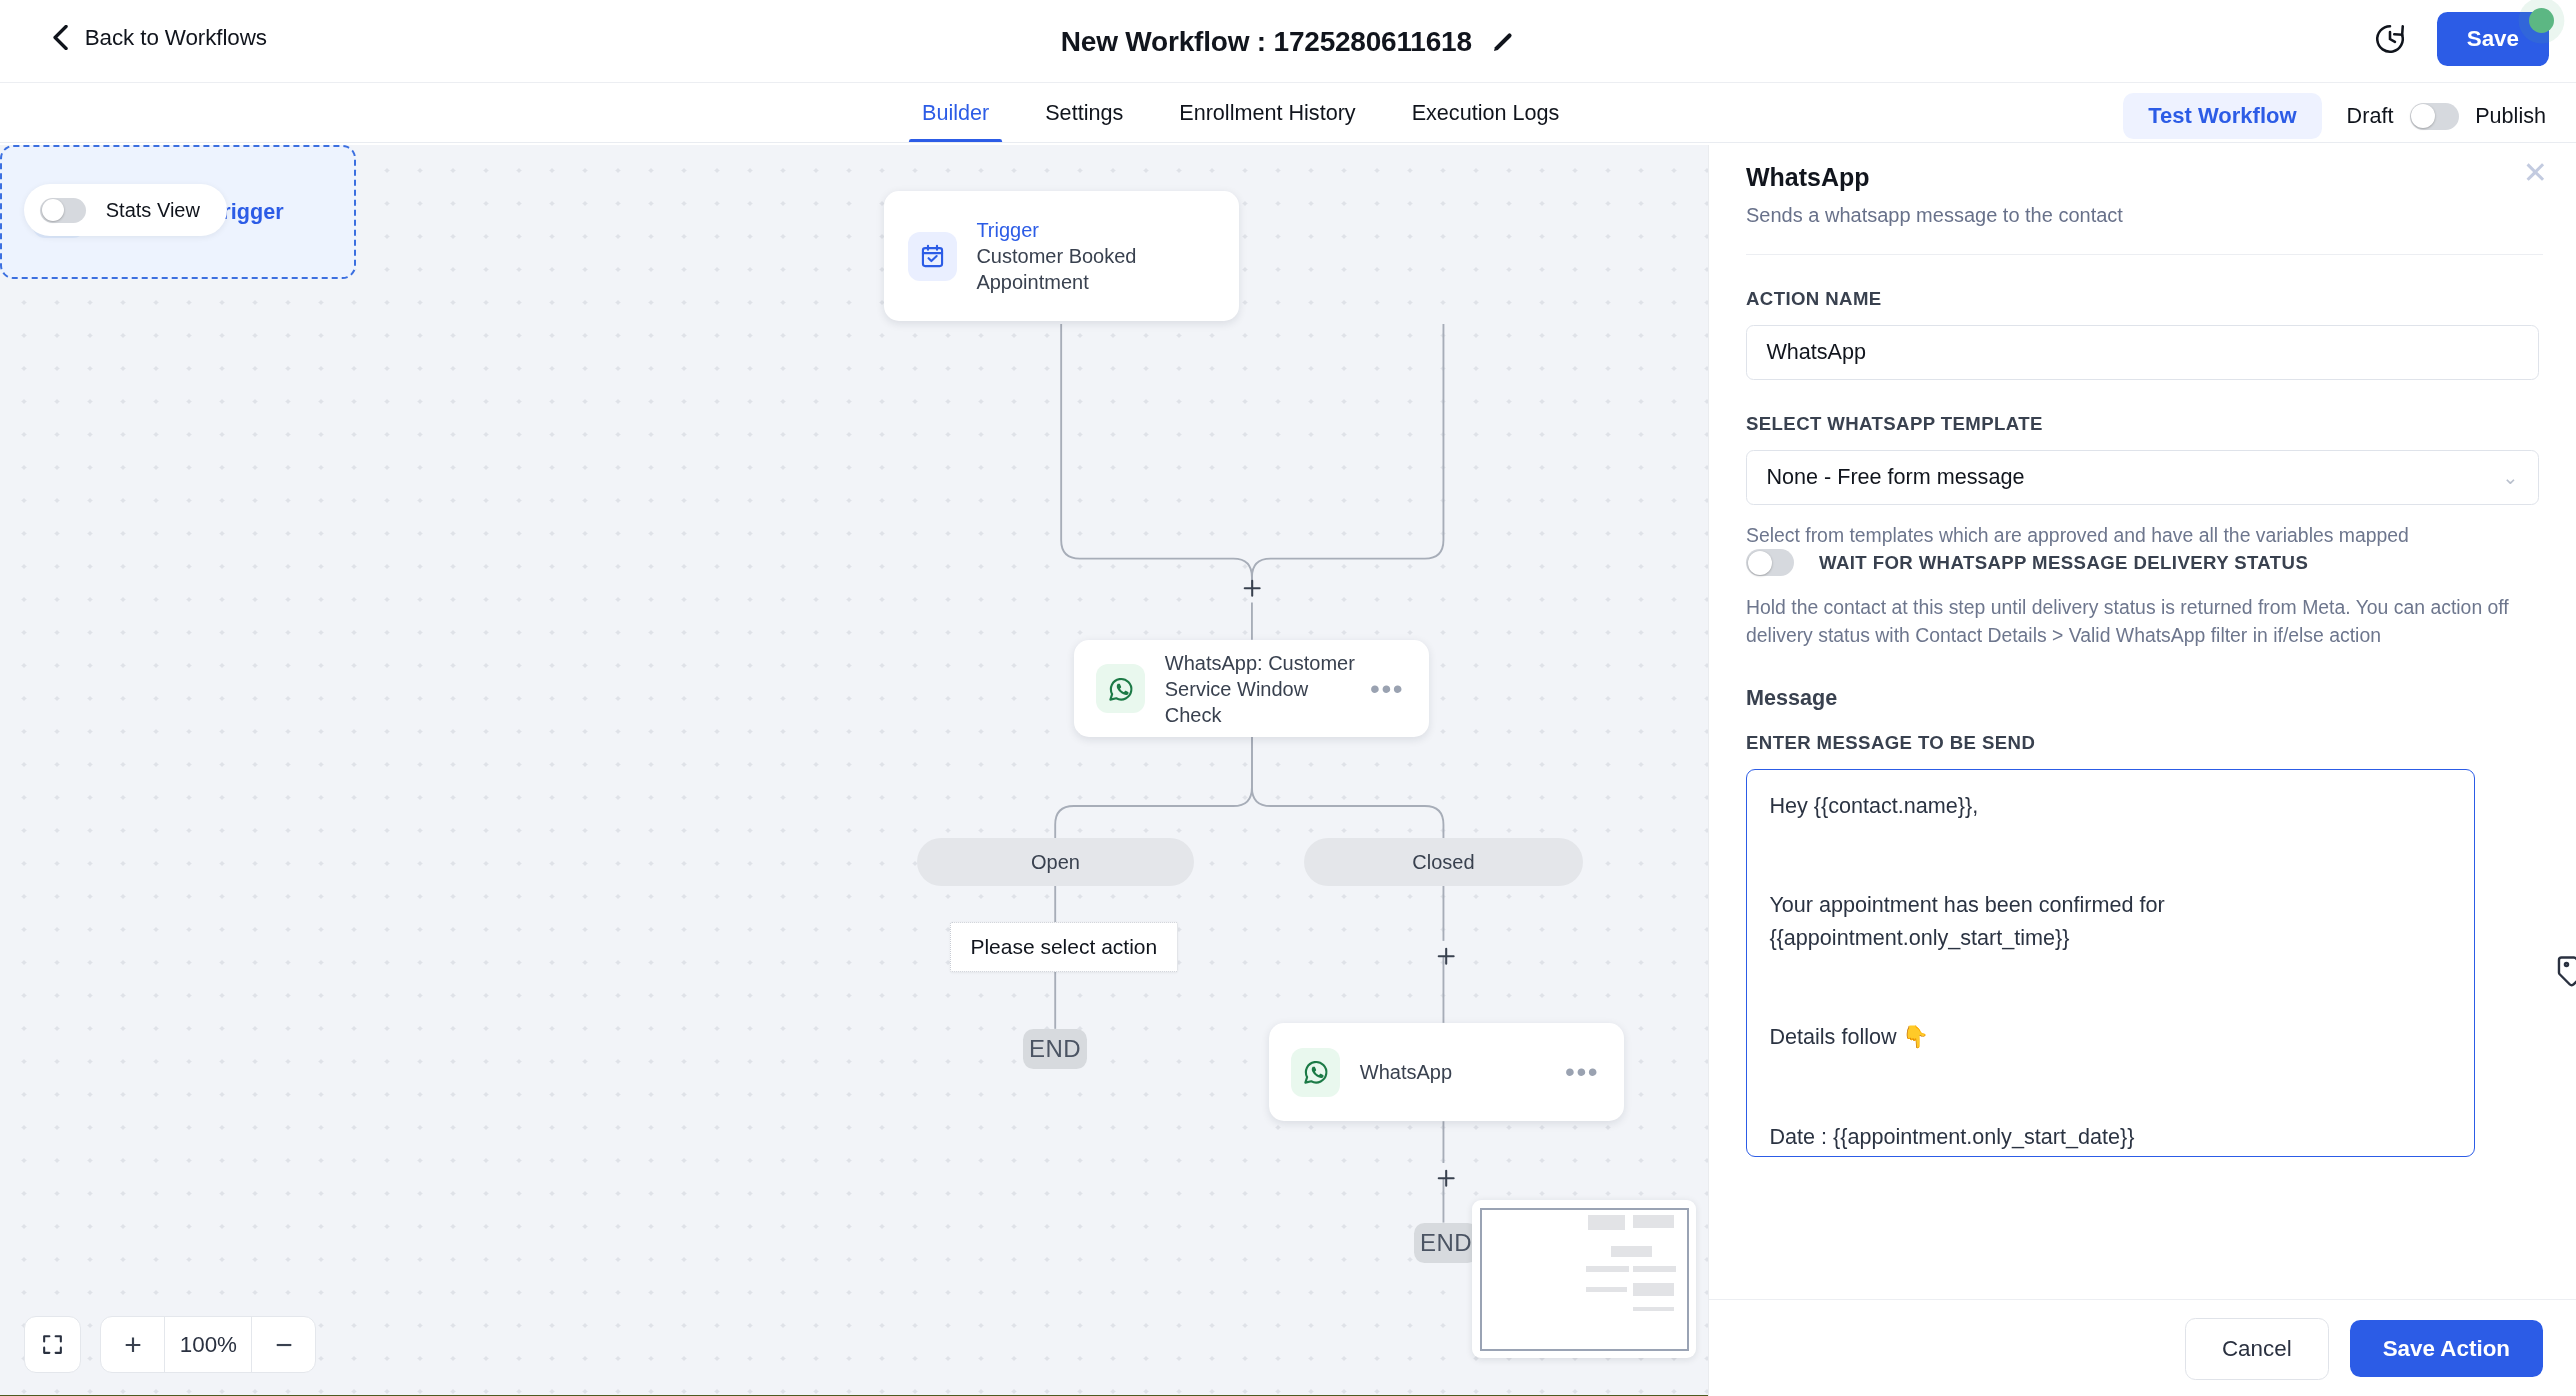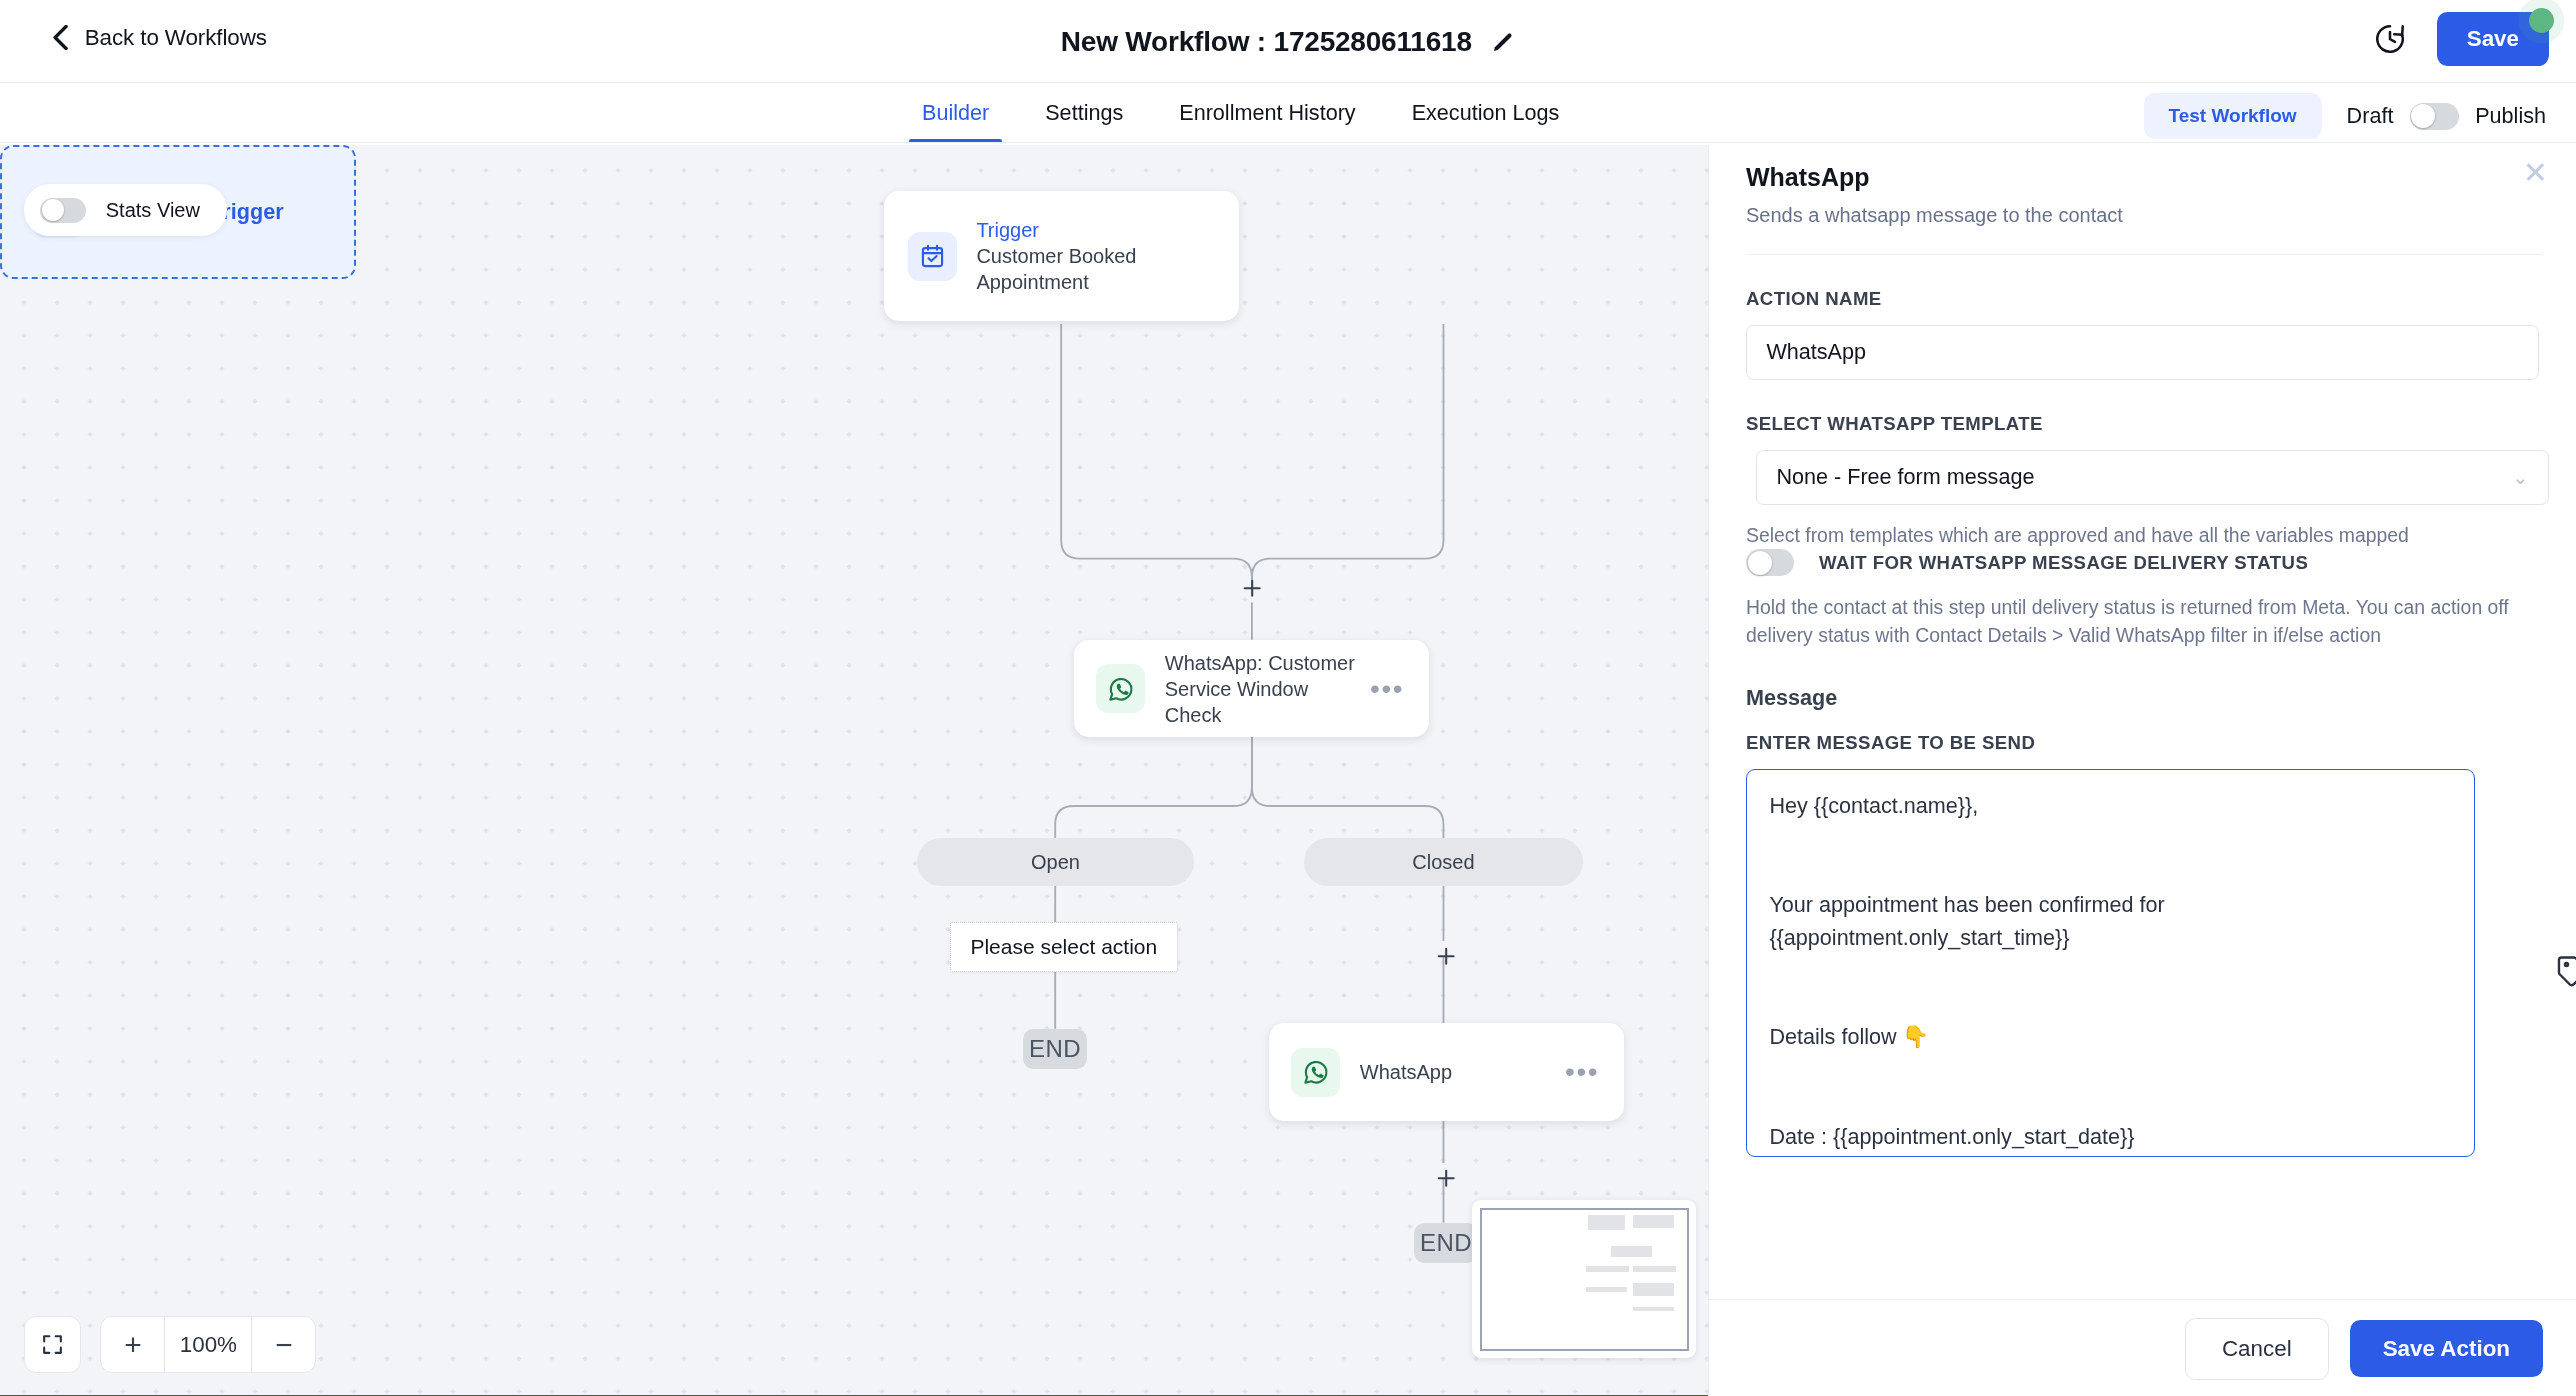--- a/index.html
+++ b/index.html
@@ -60,21 +60,21 @@
   }
   .tab.active{ color:#2c5ce6; font-weight:400; }
   .tab.active:after{
     content:""; position:absolute; left:15px; right:15px; bottom:0; height:4.5px; background:#2c5ce6; border-radius:2.2px 2.2px 0 0;
   }
   .topright-controls{
     position:absolute; right:30px; top:10.4px; display:flex; align-items:center; gap:25px;
   }
   .test-wf-btn{
     background:#eef2ff; color:#2c5ce6; border:none; border-radius:10.4px;
-    height:46px; padding:0 25px; font-size:19px; font-weight:700; cursor:pointer;
+    height:46px; padding:0 25px; font-size:22px; font-weight:700; cursor:pointer;
     font-family:"Liberation Sans", sans-serif;
   }
   .pub-toggle-row{ display:flex; align-items:center; gap:16.4px; }
   .pub-label{ font-size:21.6px; color:#10141c; }
   .switch{
     width:49px; height:27px; border-radius:13.4px; background:#d6d9de; position:relative;
     cursor:pointer; flex:none;
   }
   .switch .knob{
     position:absolute; left:1.5px; top:1.5px; width:24px; height:24px; border-radius:50%;
@@ -212,21 +212,21 @@
     font-size:18.6px; font-weight:700; color:#39414f; letter-spacing:0.4px; margin-top:33px;
   }
   .text-input{
     margin-top:15px; width:100%; height:55px; border:0.7px solid #dfe3ea; border-radius:7.5px;
     padding:0 19.4px; font-size:21.6px; color:#11151d; background:#fff;
     font-family:"Liberation Sans", sans-serif;
   }
   .select-box{
     margin-top:15px; width:100%; height:55px; border:0.7px solid #dfe3ea; border-radius:7.5px;
     padding:0 19.4px; font-size:21.6px; color:#11151d; display:flex; align-items:center;
-    justify-content:space-between; cursor:pointer; background:#fff;margin-left:10px;
+    justify-content:space-between; cursor:pointer; background:#fff;
   }
   .chev{ color:#b9c0cd; font-size:19.4px; }
   .hint{ font-size:19.4px; color:#6d768d; margin-top:16.4px; line-height:1.45; }
 
   .toggle-row{ display:flex; align-items:center; gap:25px; }
   .toggle-row .switch{ width:48px; height:27px; }
   .toggle-caption{ font-size:18.6px; font-weight:700; color:#39414f; letter-spacing:0.4px; }
 
   .section-title{ font-size:21.6px; font-weight:700; color:#39414f; margin-top:36px; }
   .msg-label{ font-size:18.6px; font-weight:700; color:#39414f; letter-spacing:0.4px; margin-top:21px; }

